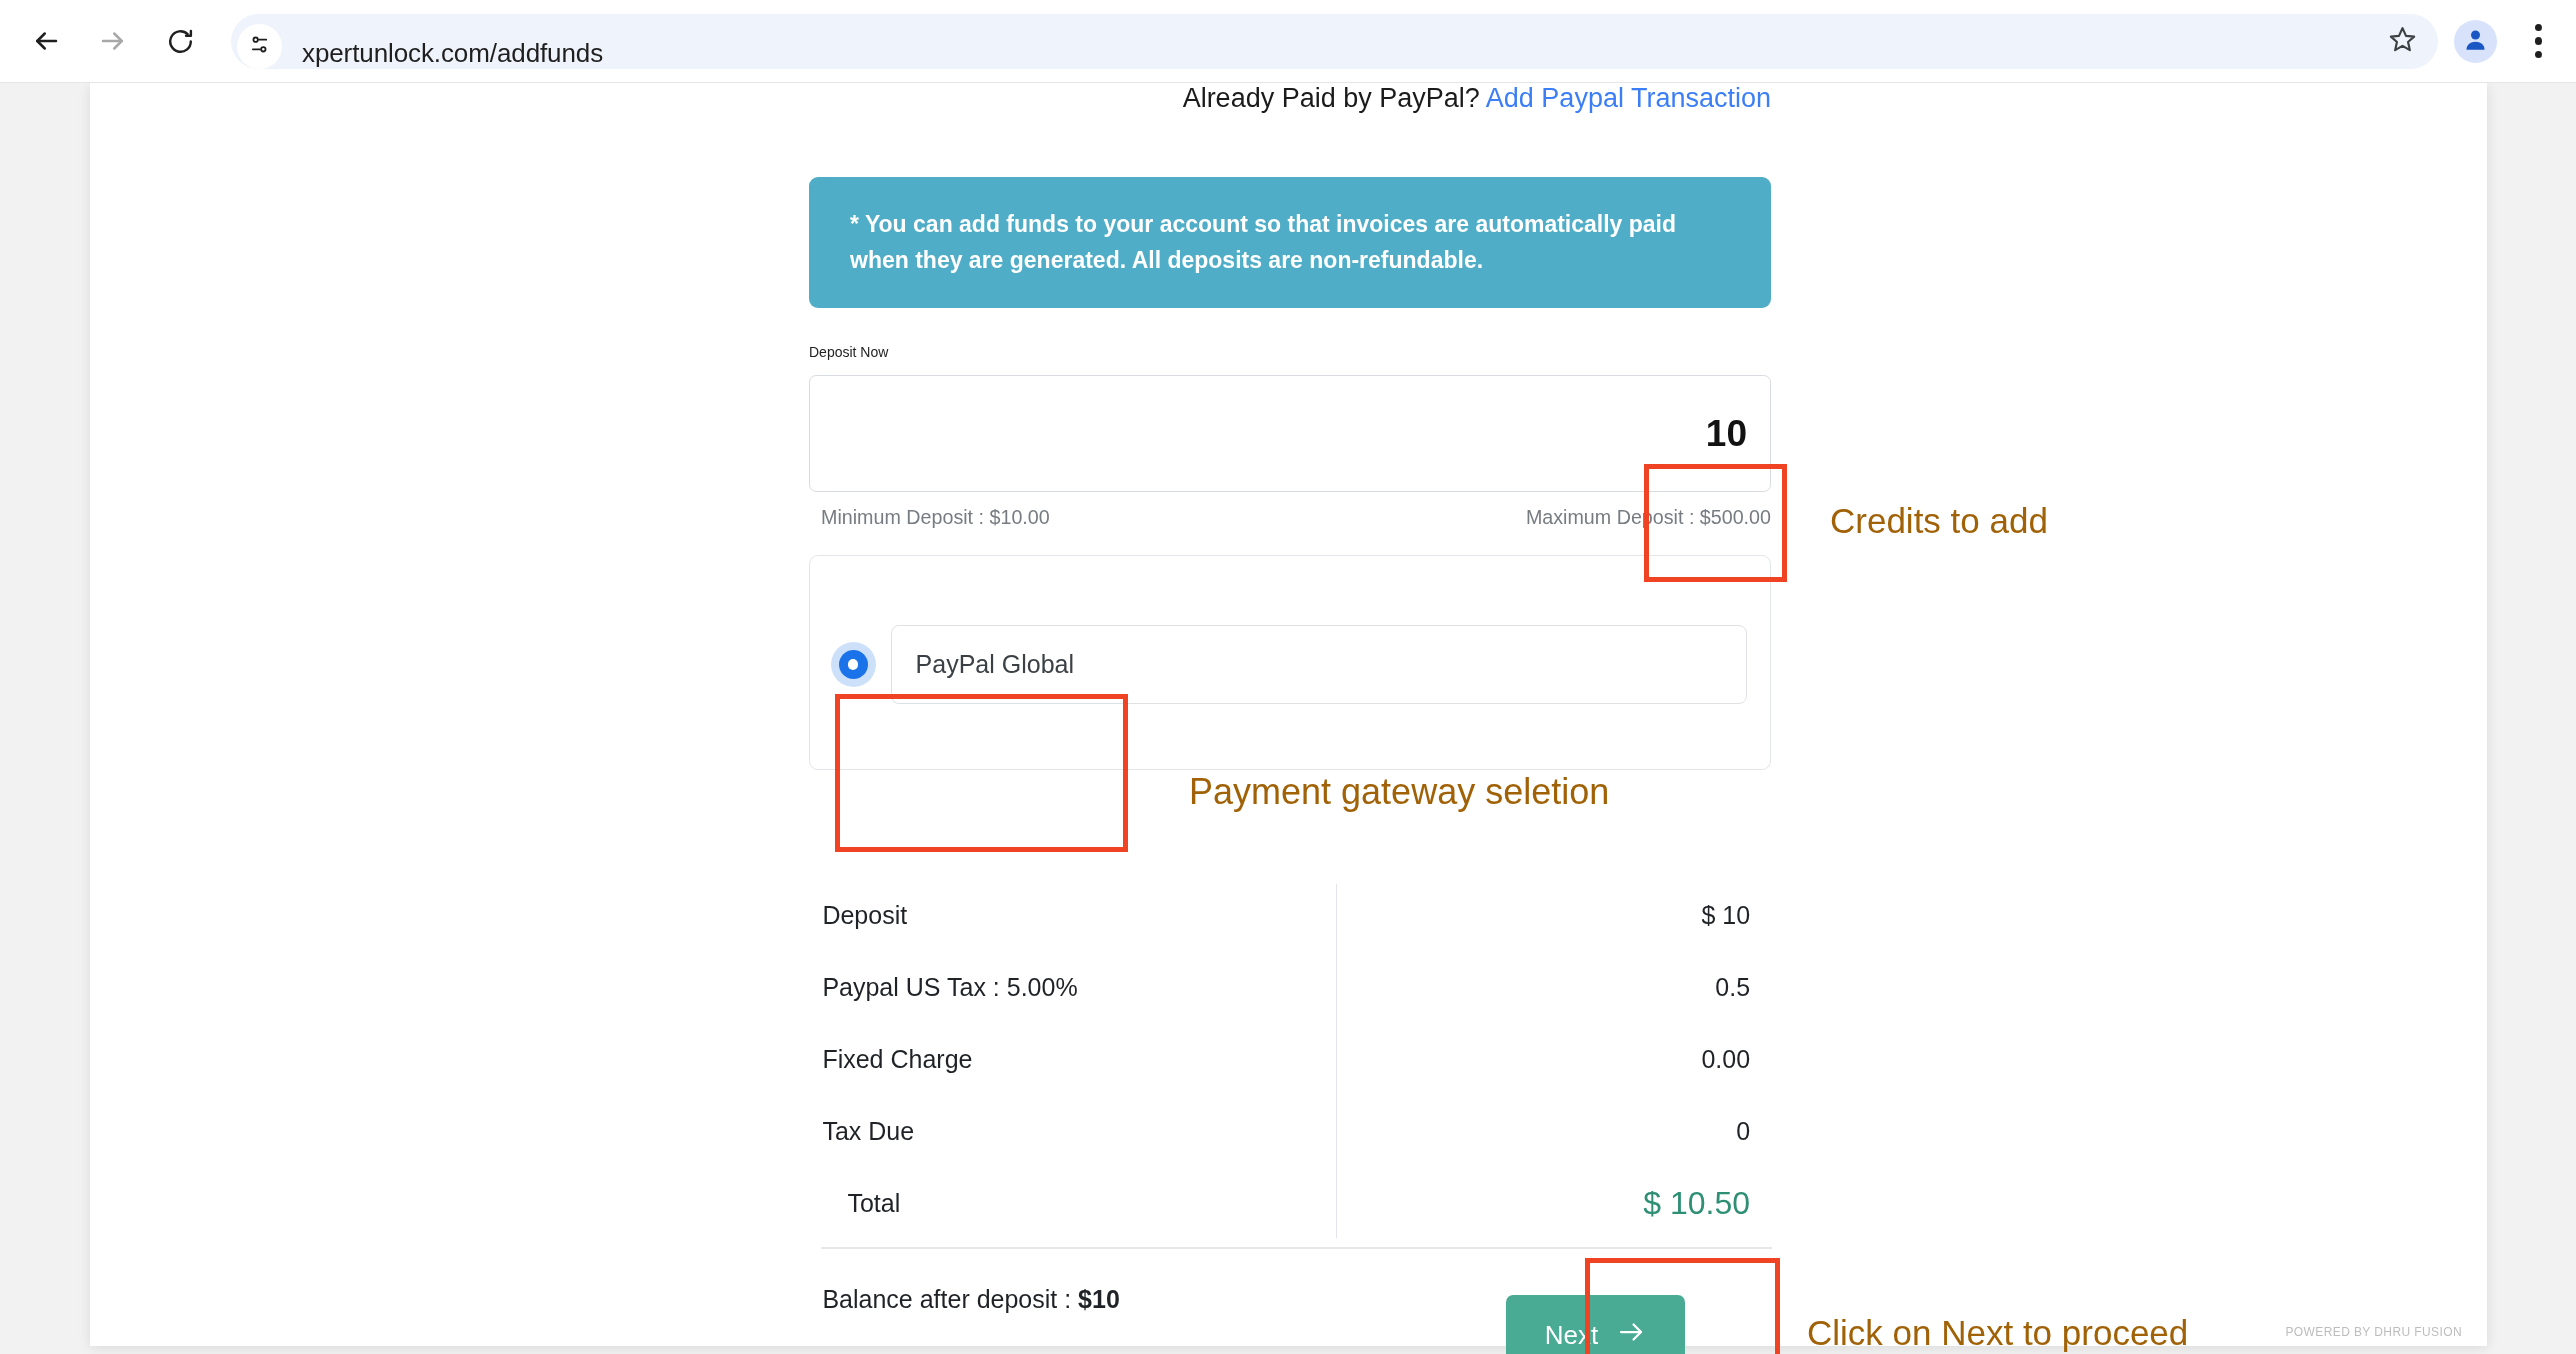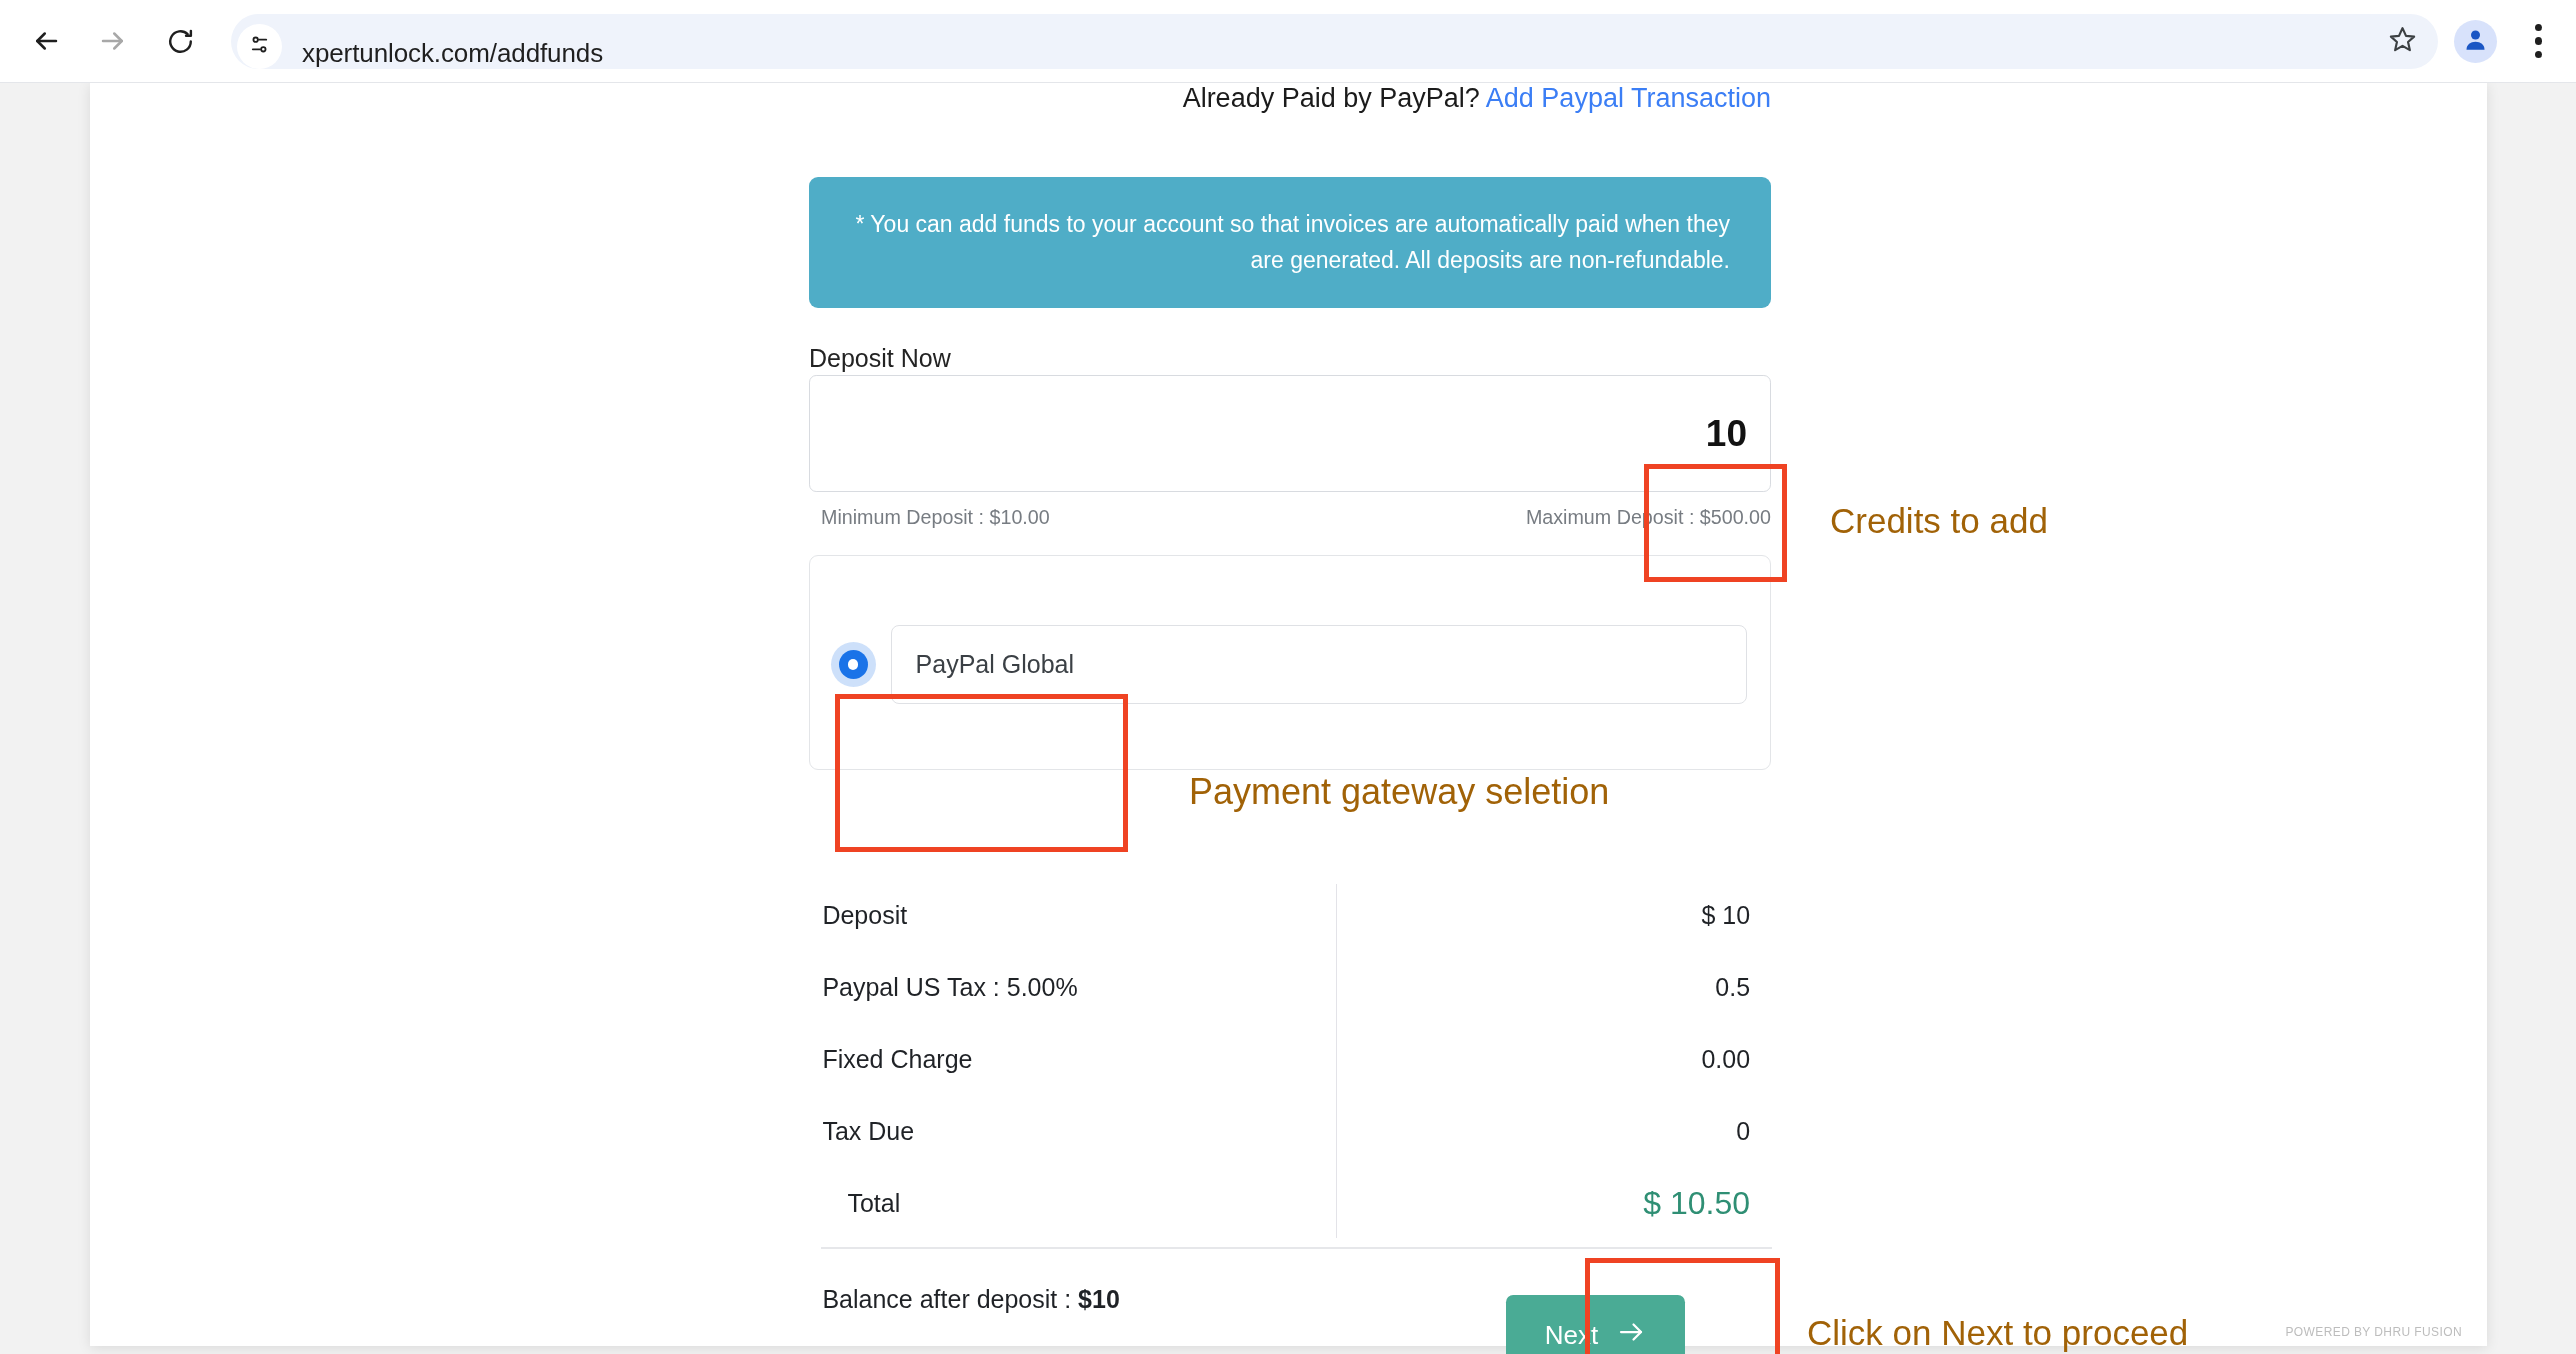--- a/index.html
+++ b/index.html
@@ -118,29 +118,29 @@
     position: absolute; left: 0; top: 94px;
     width: 962px; min-height: 131px;
     background: #4fadc7;
     border-radius: 9px;
     display: flex; align-items: center; justify-content: center;
     padding: 21.5px 41px;
   }
   #info-banner-text {
     color: #ffffff;
     font-size: 23px;
-    font-weight: normal;
+    font-weight: bold;
     line-height: 1.55;
-    text-align: right;
+    text-align: left;
   }
 
   
   #deposit-label {
     position: absolute; left: 0; top: 261px;
-    font-size: 25px; color: #232323;
+    font-size: 14px; color: #232323;
   }
   #deposit-input-wrap {
     position: absolute; left: 0; top: 292px;
     width: 962px; height: 117px;
   }
   #deposit-amount-input {
     width: 100%; height: 100%;
     border: 0.9px solid #d8dbe0;
     border-radius: 7.2px;
     background: #ffffff;

